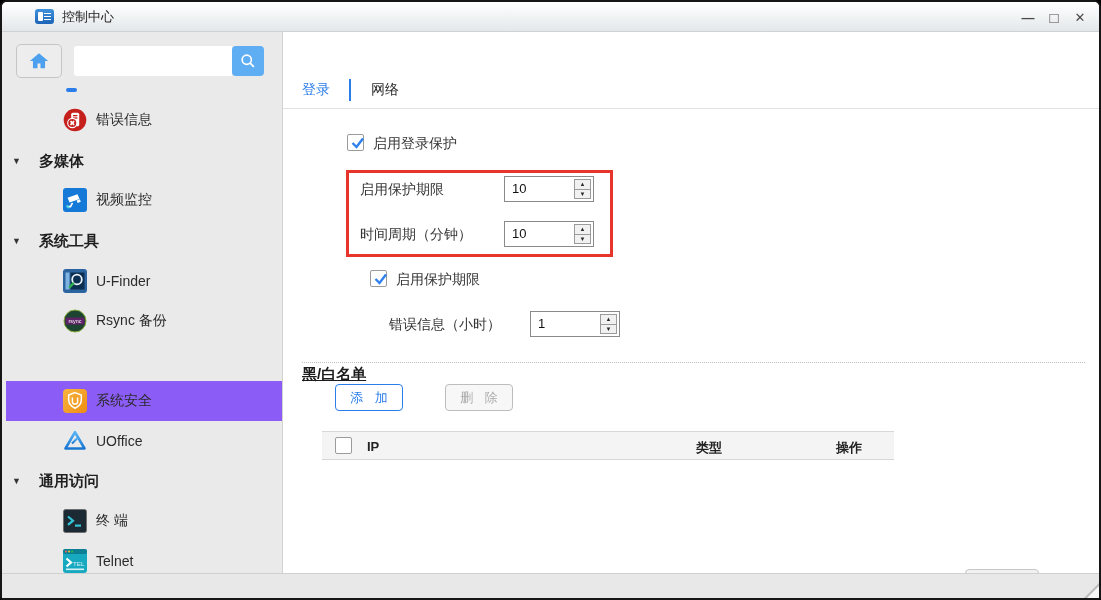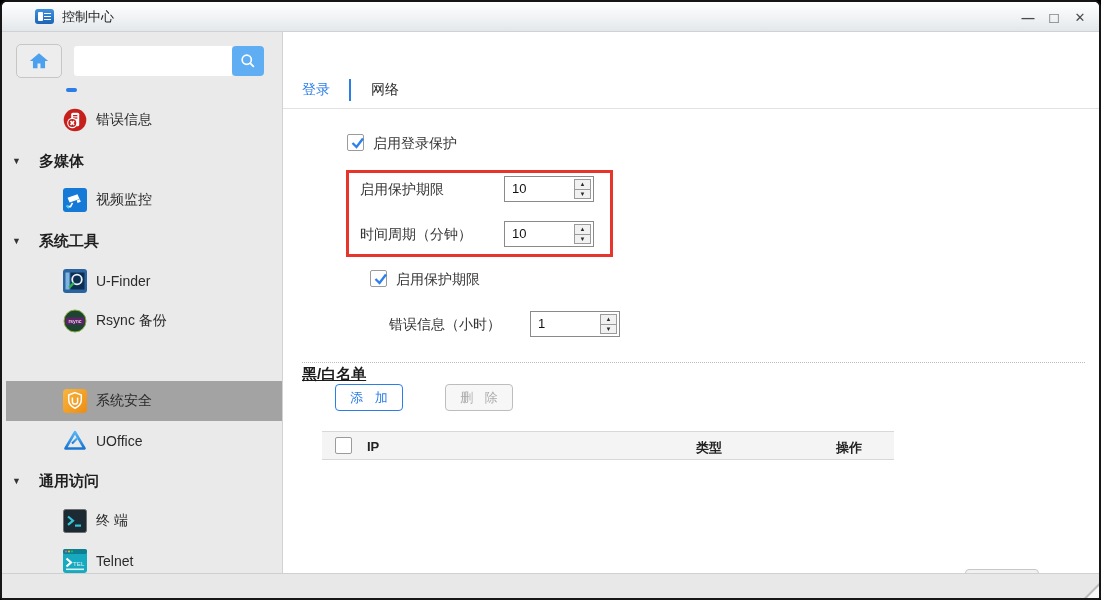--- a/index.html
+++ b/index.html
@@ -25,21 +25,21 @@
   .grip1 { position:absolute; right:0; bottom:0; width:0; height:0; border-left:15px solid transparent; border-bottom:15px solid #bdbdbd; }
   .grip2 { position:absolute; right:0; bottom:0; width:0; height:0; border-left:12px solid transparent; border-bottom:12px solid #fafafa; }
 
   
   .homebtn { position:absolute; left:14px; top:12px; width:46px; height:34px; border:1px solid #c6c6c6; border-radius:5px; display:flex; align-items:center; justify-content:center; background:#ededed; }
   .searchbox { position:absolute; left:72px; top:14px; width:158px; height:30px; background:#fff; border:none; border-radius:3px 0 0 3px; padding:0 8px; font-size:13px; outline:none; }
   .searchbtn { position:absolute; left:230px; top:14px; width:32px; height:30px; background:#5fadf2; border:none; border-radius:4px; display:flex; align-items:center; justify-content:center; }
   .partialdash { position:absolute; left:64px; top:56px; width:11px; height:4px; border-radius:2px; background:#2b7de9; }
 
   .srow { position:absolute; left:4px; width:100%; height:40px; display:flex; align-items:center; }
-  .srow.selected { background:#a3a3a3; }
+  .srow.selected { background:#8b5cf6; }
   .srow .ic { margin-left:57px; width:24px; height:24px; flex:none; }
   .srow .lbl { margin-left:9px; font-size:14px; color:#2b2b2b; white-space:nowrap; }
   .sgroup { position:absolute; left:0; width:100%; height:22px; display:flex; align-items:center; }
   .sgroup .tri { margin-left:10px; font-size:9px; color:#333; }
   .sgroup .glbl { margin-left:18px; font-size:15px; font-weight:bold; color:#1f1f1f; }
 
   
   .tab1 { position:absolute; left:19px; top:9px; font-size:14px; color:#2b7de9; }
   .tabsep { position:absolute; left:66px; top:7px; width:2px; height:22px; background:#2b7de9; }
   .tab2 { position:absolute; left:88px; top:9px; font-size:14px; color:#2c2c2c; }

